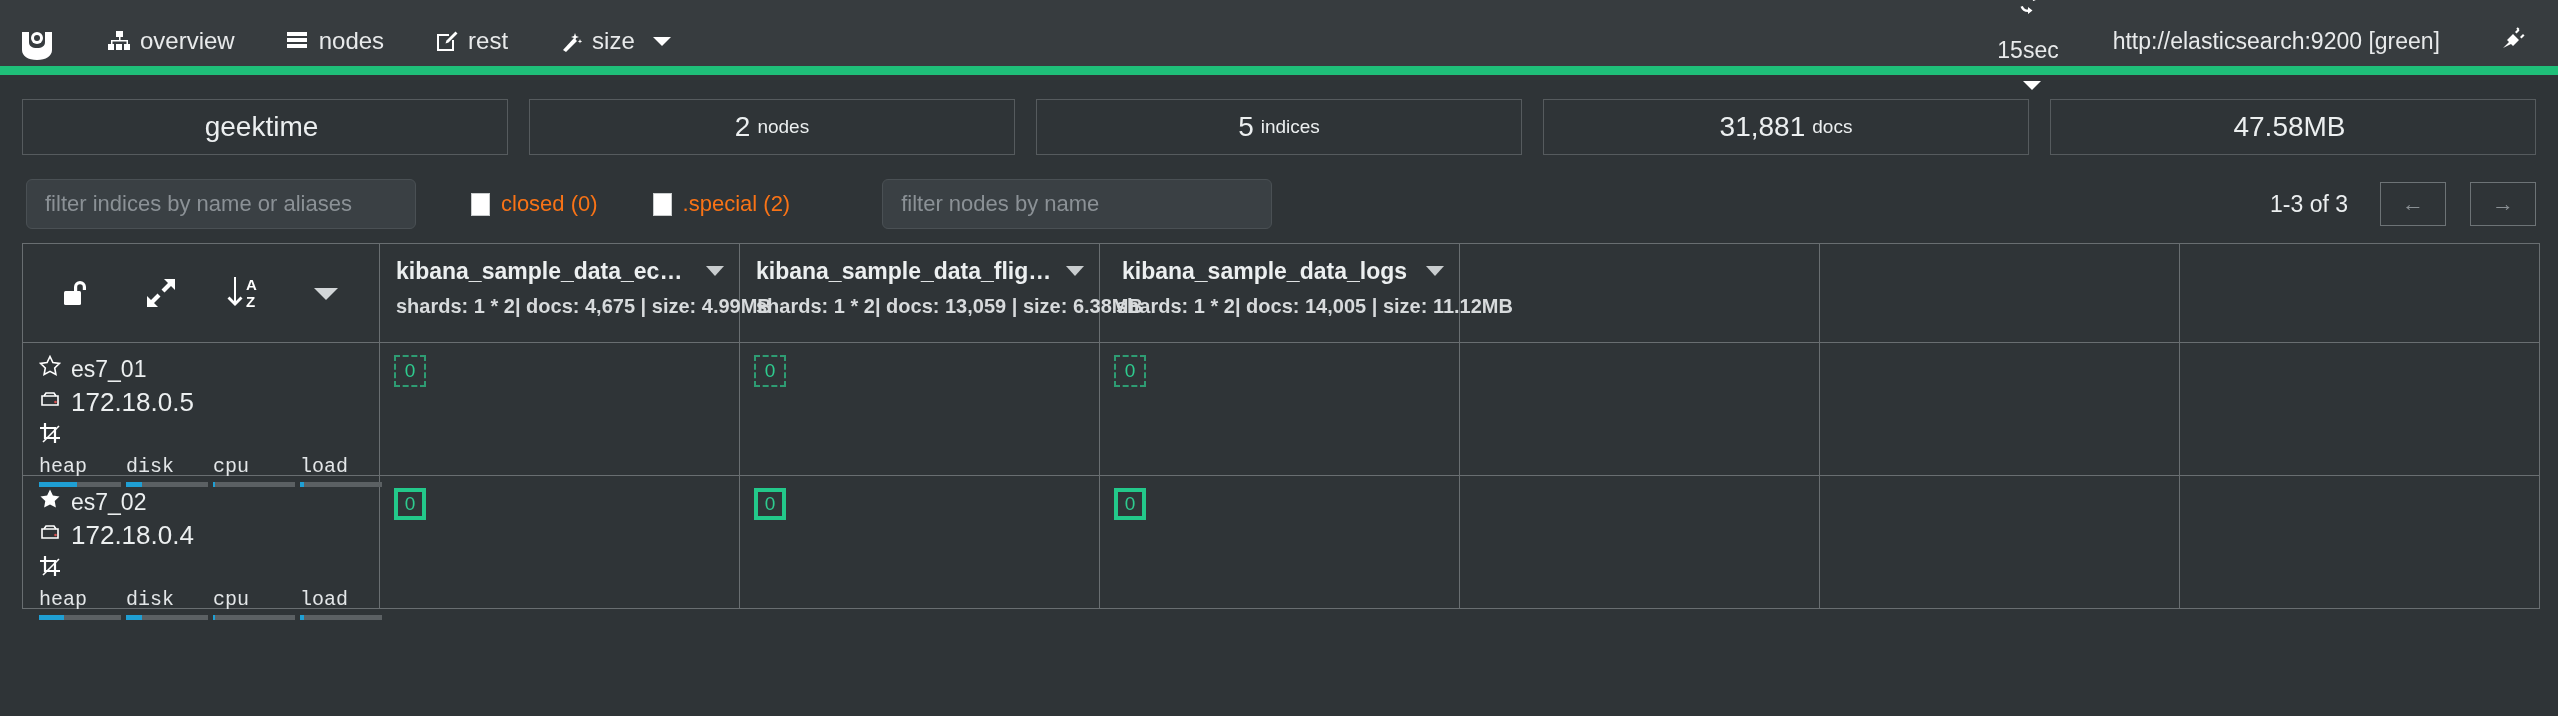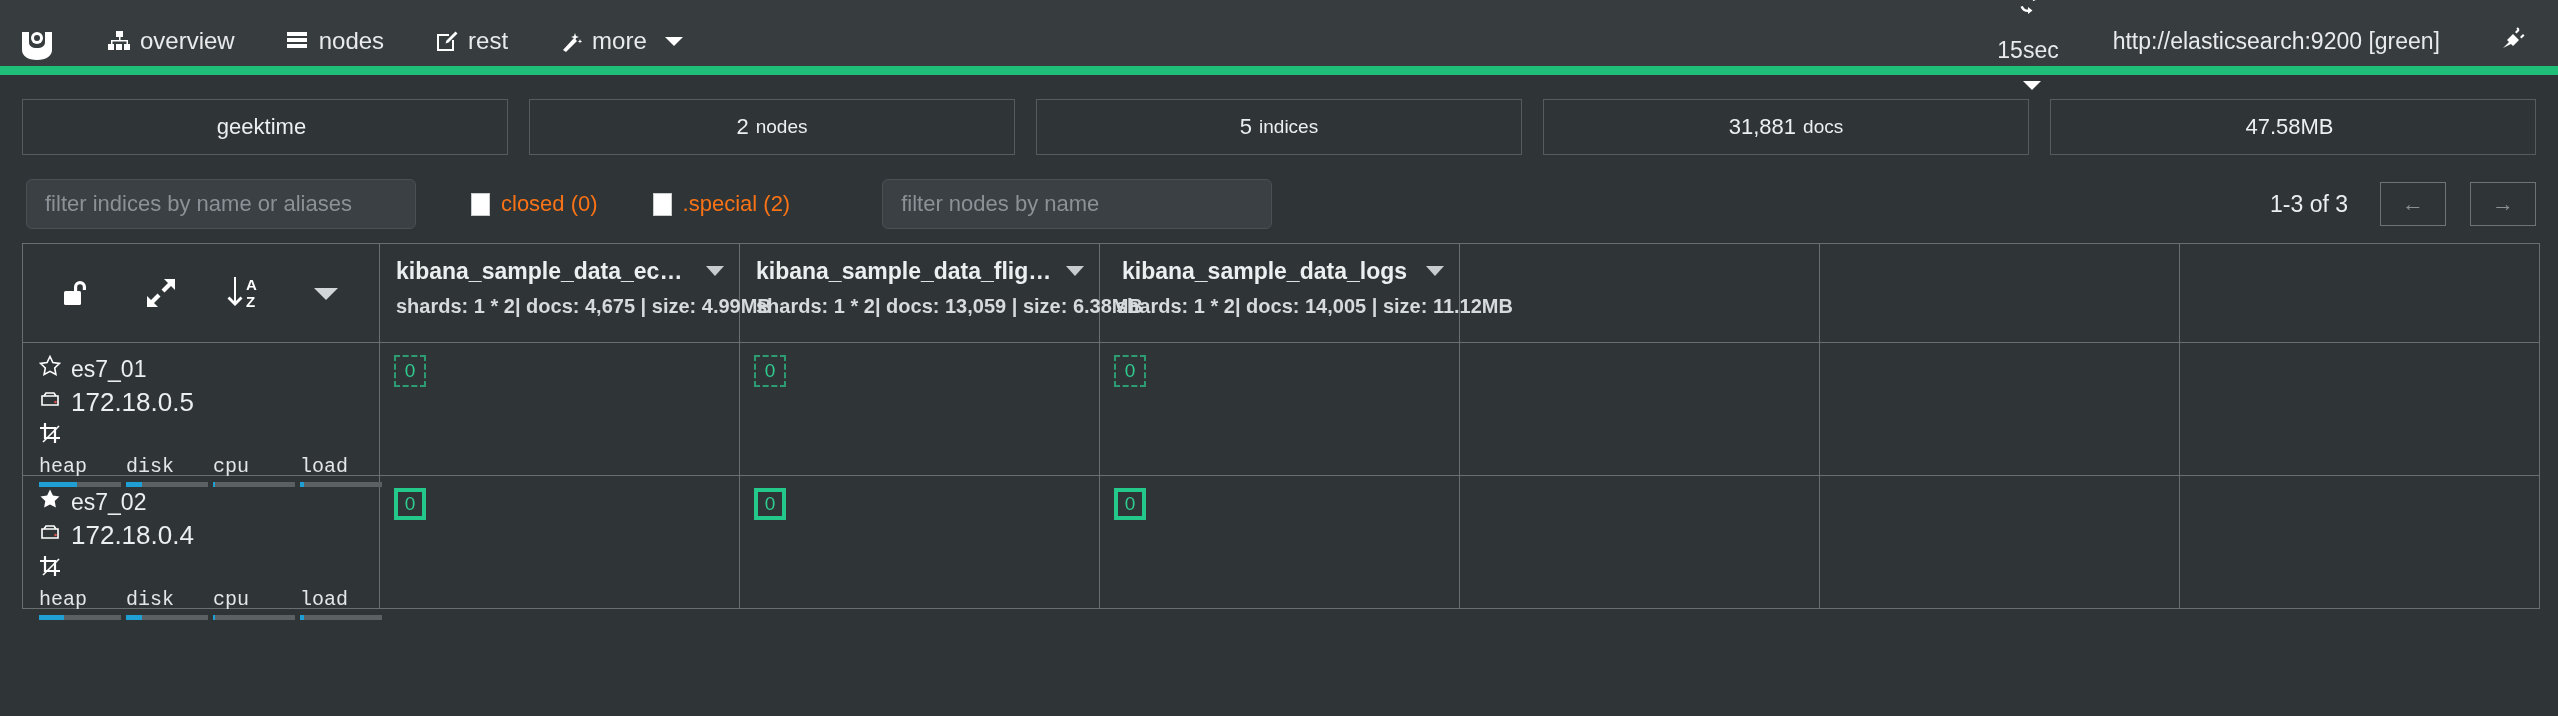--- a/index.html
+++ b/index.html
@@ -76,21 +76,21 @@
   .stat-card {
     flex: 1 1 0;
     margin: 0 21px 0 0;
     border: 1px solid #565b5e;
     height: 56px;
     display: flex; align-items: center; justify-content: center;
     color: #eceff0;
     cursor: pointer;
   }
   .stat-card:last-child { margin-right: 0; }
-  .stat-card .big { font-size: 22px; }
+  .stat-card .big { font-size: 28px; }
   .stat-card .small { font-size: 19px; margin-left: 7px; }
 
   
   .filter-row {
     display: flex;
     align-items: center;
     padding: 14px 22px 14px 26px;
     gap: 0;
   }
   .text-input {
@@ -245,21 +245,21 @@
       <span>rest</span>
     </div>
     <div class="navlink">
       <span class="ico">
         <svg width="22" height="21" viewBox="0 0 22 21">
             <path d="M3 19 L14 7 L17 10 L6 21 Z" fill="#fff"></path>
             <path d="M15 2 l1 3 3 1 -3 1 -1 3 -1 -3 -3 -1 3 -1 Z" fill="#fff"></path>
             <path d="M20 8 l0.6 1.7 1.7 0.6 -1.7 0.6 -0.6 1.7 -0.6 -1.7 -1.7 -0.6 1.7 -0.6 Z" fill="#fff"></path>
           </svg>
       </span>
-      <span>more</span>
+      <span>size</span>
       <span class="caret-down"></span>
     </div>
   </div>
 
   <div class="nav-right">
     <div class="refresh-box">
       <span class="ico">
         <svg width="22" height="21" viewBox="0 0 22 21">
             <path d="M11 2 a8 8 0 0 1 7.5 5.3 l-2.3 0.8 A5.6 5.6 0 0 0 11 4.4 V7 L6.5 3.5 11 0 Z" fill="#fff"></path>
             <path d="M11 19 a8 8 0 0 1 -7.5 -5.3 l2.3 -0.8 A5.6 5.6 0 0 0 11 16.6 V14 l4.5 3.5 L11 21 Z" fill="#fff"></path>

